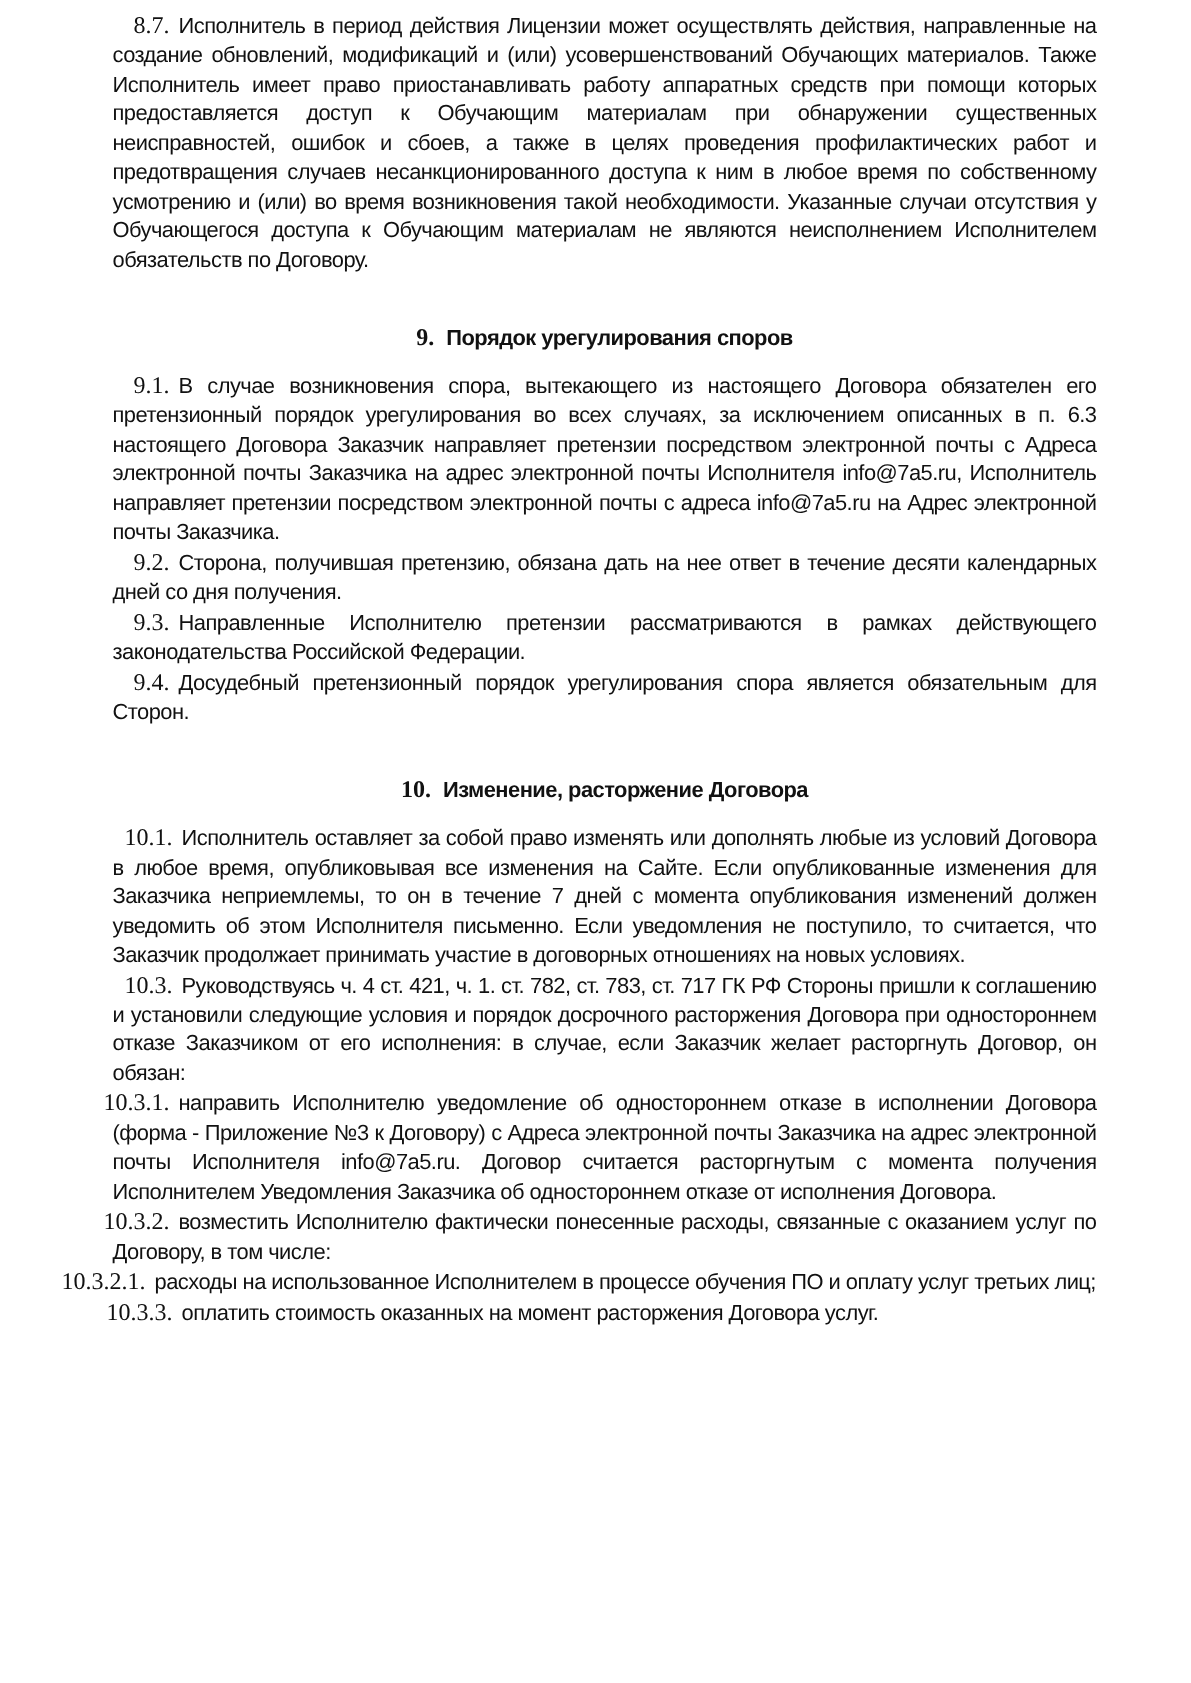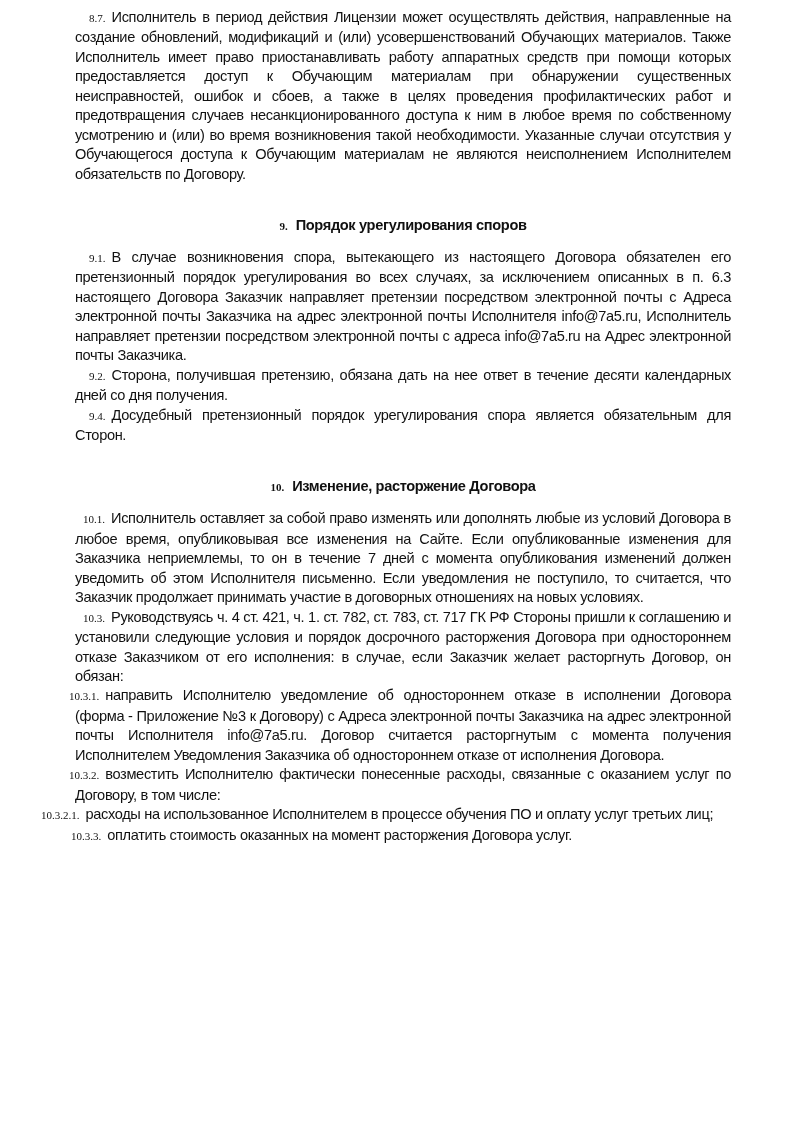--- a/index.html
+++ b/index.html
@@ -15,21 +15,21 @@
     line-height: 19.45px;
     letter-spacing: -0.35px;
   }
   .para {
     margin: 0;
     text-align: justify;
     text-align-last: left;
   }
   .num {
     font-family: "Liberation Serif", serif;
-    font-size: 11px;
+    font-size: 16px;
     letter-spacing: 0;
     margin-right: 6px;
   }
   .heading {
     margin: 12px;
     text-align: center;
     font-weight: bold;
     font-size: 14.6px;
   }
   .heading .num { font-weight: bold; margin-right: 8px; }
@@ -46,20 +46,21 @@
 <div class="page">
 
   <p class="para ind1"><span class="num">8.7.</span><span>Исполнитель в период действия Лицензии может осуществлять действия, направленные на создание обновлений, модификаций и (или) усовершенствований Обучающих материалов. Также Исполнитель имеет право приостанавливать работу аппаратных средств при помощи которых предоставляется доступ к Обучающим материалам при обнаружении существенных неисправностей, ошибок и сбоев, а также в целях проведения профилактических работ и предотвращения случаев несанкционированного доступа к ним в любое время по собственному усмотрению и (или) во время возникновения такой необходимости. Указанные случаи отсутствия у Обучающегося доступа к Обучающим материалам не являются неисполнением Исполнителем обязательств по Договору.</span></p>
 
   <div class="gap"></div>
 
   <h2 class="heading"><span class="num">9.</span><span>Порядок урегулирования споров</span></h2>
 
   <p class="para ind1"><span class="num">9.1.</span><span>В случае возникновения спора, вытекающего из настоящего Договора обязателен его претензионный порядок урегулирования во всех случаях, за исключением описанных в п. 6.3 настоящего Договора Заказчик направляет претензии посредством электронной почты с Адреса электронной почты Заказчика на адрес электронной почты Исполнителя info@7a5.ru, Исполнитель направляет претензии посредством электронной почты с адреса info@7a5.ru  на Адрес электронной почты Заказчика.</span></p>
   <p class="para ind1"><span class="num">9.2.</span><span>Сторона, получившая претензию, обязана дать на нее ответ в течение десяти календарных дней со дня получения.</span></p>
+  <p class="para ind1"><span class="num">9.3.</span><span>Направленные Исполнителю претензии рассматриваются в рамках действующего законодательства Российской Федерации.</span></p>
   <p class="para ind1"><span class="num">9.4.</span><span>Досудебный претензионный порядок урегулирования спора является обязательным для Сторон.</span></p>
 
   <div class="gap"></div>
 
   <h2 class="heading"><span class="num">10.</span><span>Изменение, расторжение Договора</span></h2>
 
   <p class="para ind2"><span class="num">10.1.</span><span>Исполнитель оставляет за собой право изменять или дополнять любые из условий Договора в любое время, опубликовывая все изменения на Сайте. Если опубликованные изменения для Заказчика неприемлемы, то он в течение 7 дней с момента опубликования изменений должен уведомить об этом Исполнителя письменно. Если уведомления не поступило, то считается, что Заказчик продолжает принимать участие в договорных отношениях на новых условиях.</span></p>
   <p class="para ind2"><span class="num">10.3.</span><span>Руководствуясь ч. 4 ст. 421, ч. 1. ст. 782, ст. 783, ст. 717  ГК РФ Стороны пришли к соглашению и установили следующие условия и порядок досрочного расторжения Договора при одностороннем отказе Заказчиком от его исполнения: в случае, если Заказчик желает расторгнуть Договор, он обязан:</span></p>
   <p class="para sub3"><span class="num">10.3.1.</span><span>направить Исполнителю уведомление об одностороннем отказе в исполнении Договора (форма - Приложение №3 к Договору) с Адреса электронной почты Заказчика на адрес электронной почты Исполнителя info@7a5.ru. Договор считается расторгнутым с момента получения Исполнителем Уведомления Заказчика об одностороннем отказе от исполнения Договора.</span></p>
   <p class="para sub3"><span class="num">10.3.2.</span><span>возместить Исполнителю фактически понесенные расходы, связанные с оказанием услуг по Договору, в том числе:</span></p>

